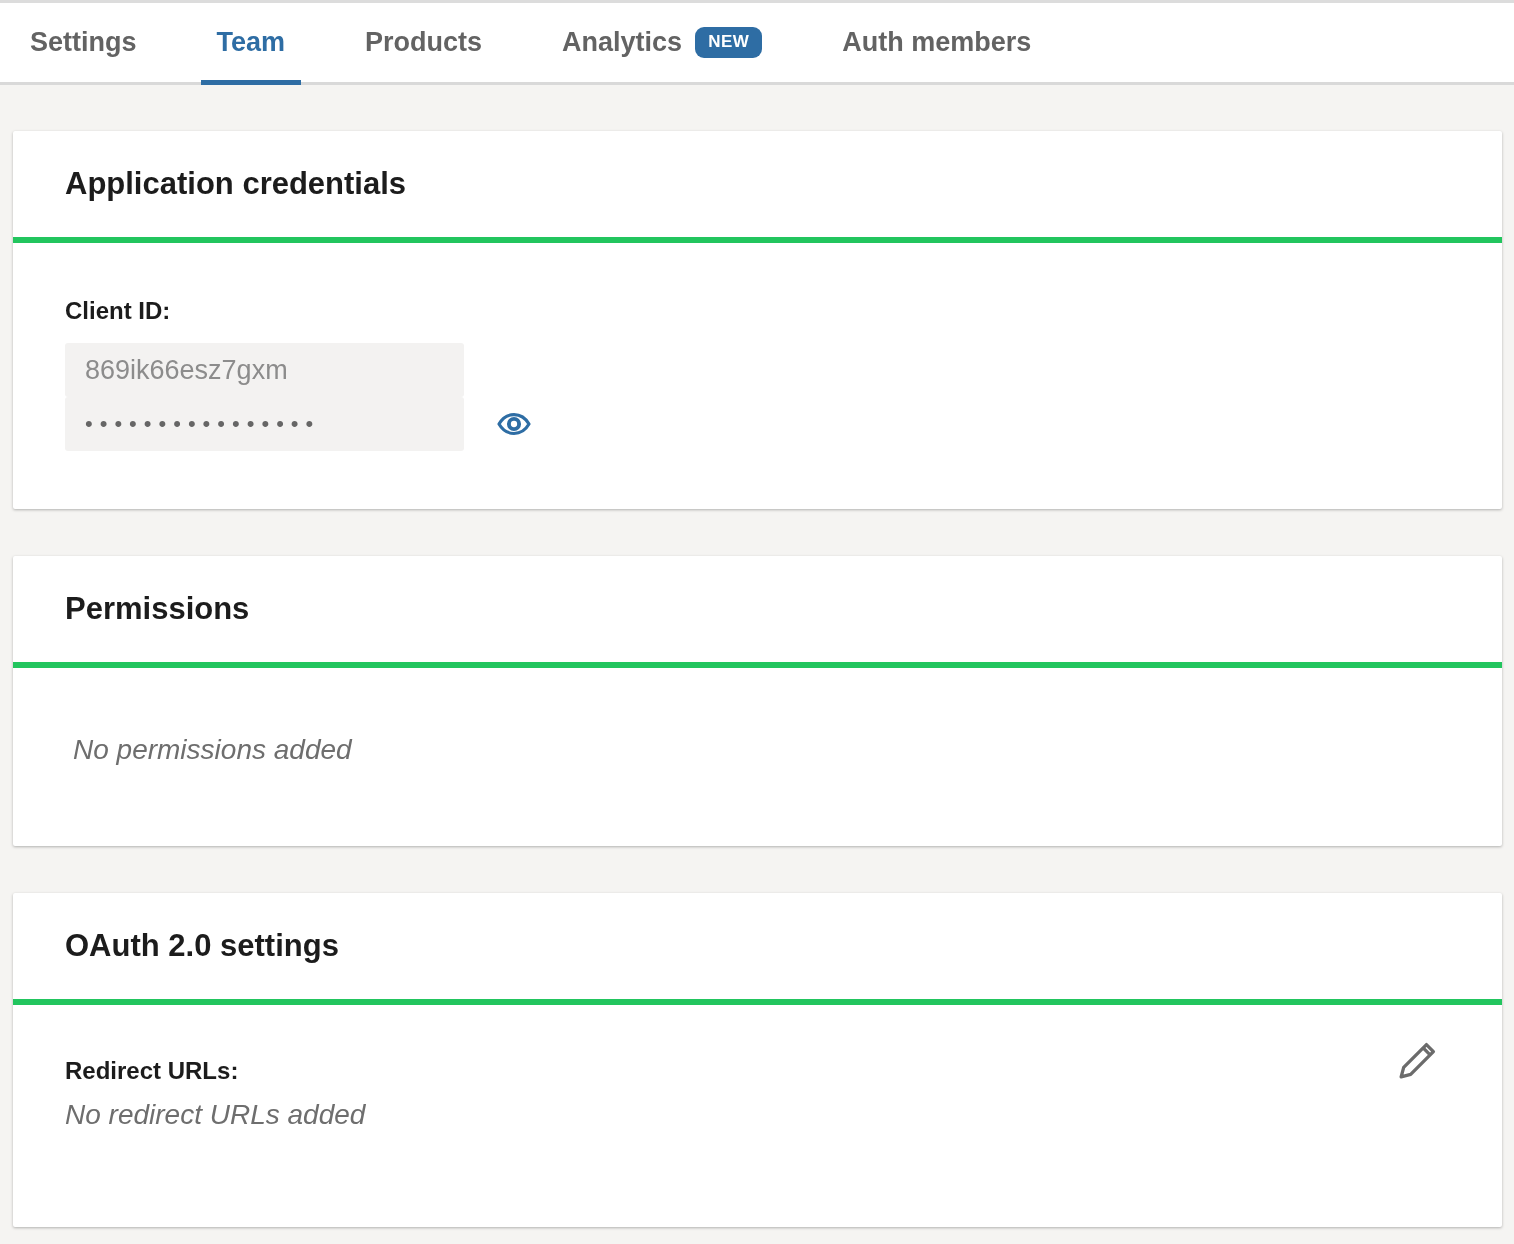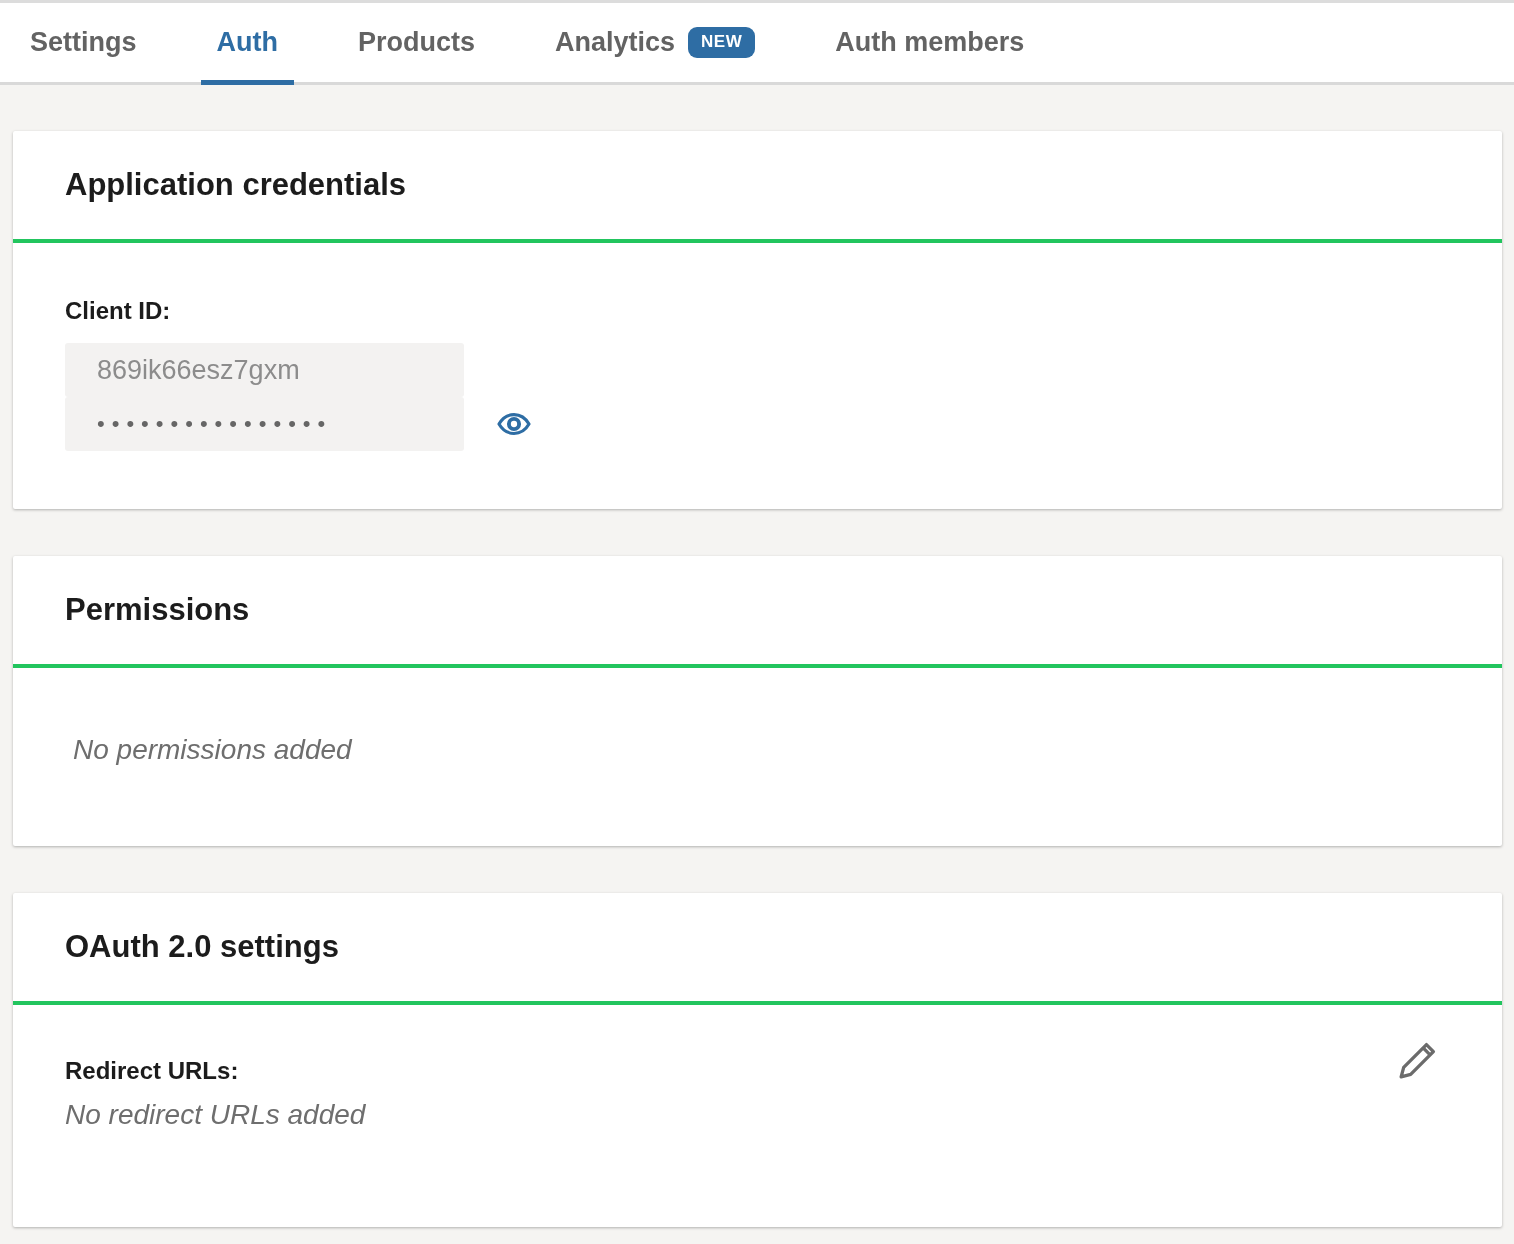--- a/index.html
+++ b/index.html
@@ -59,41 +59,41 @@
     width: 1489px;
     border-radius: 2px;
     box-shadow: 0 1px 3px rgba(0,0,0,0.28);
     margin-bottom: 47px;
   }
   .card-header {
     height: 112px;
     padding: 0 52px;
     display: flex;
     align-items: center;
-    border-bottom: 4px solid #22c55e;
+    border-bottom: 6px solid #22c55e;
   }
   .card-title {
     font-size: 31px;
     font-weight: 700;
     color: #1c1c1c;
   }
   .card-body { padding: 54px 52px 58px; position: relative; }
   .field-label {
     font-size: 24px;
     font-weight: 700;
     color: #1c1c1c;
     margin-bottom: 18px;
   }
   .text-input {
     width: 399px;
     height: 54px;
     background: #f3f2f1;
     border: none;
     border-radius: 3px;
-    padding: 0 32px;
+    padding: 0 20px;
     font-family: "Liberation Sans", sans-serif;
     font-size: 27px;
     color: #8c8c8c;
     outline: none;
   }
   .text-input.masked {
     font-size: 22px;
     letter-spacing: 7px;
     color: #666666;
   }
@@ -122,21 +122,21 @@
   }
 </style>
 </head>
 <body>
 
 <nav class="tabbar">
   <div class="tab">
     <span>Settings</span>
   </div>
   <div class="tab active">
-    <span>Auth</span>
+    <span>Team</span>
   </div>
   <div class="tab">
     <span>Products</span>
   </div>
   <div class="tab">
     <span>Analytics</span>
     <span class="badge">NEW</span>
   </div>
   <div class="tab">
     <span>Auth members</span>

